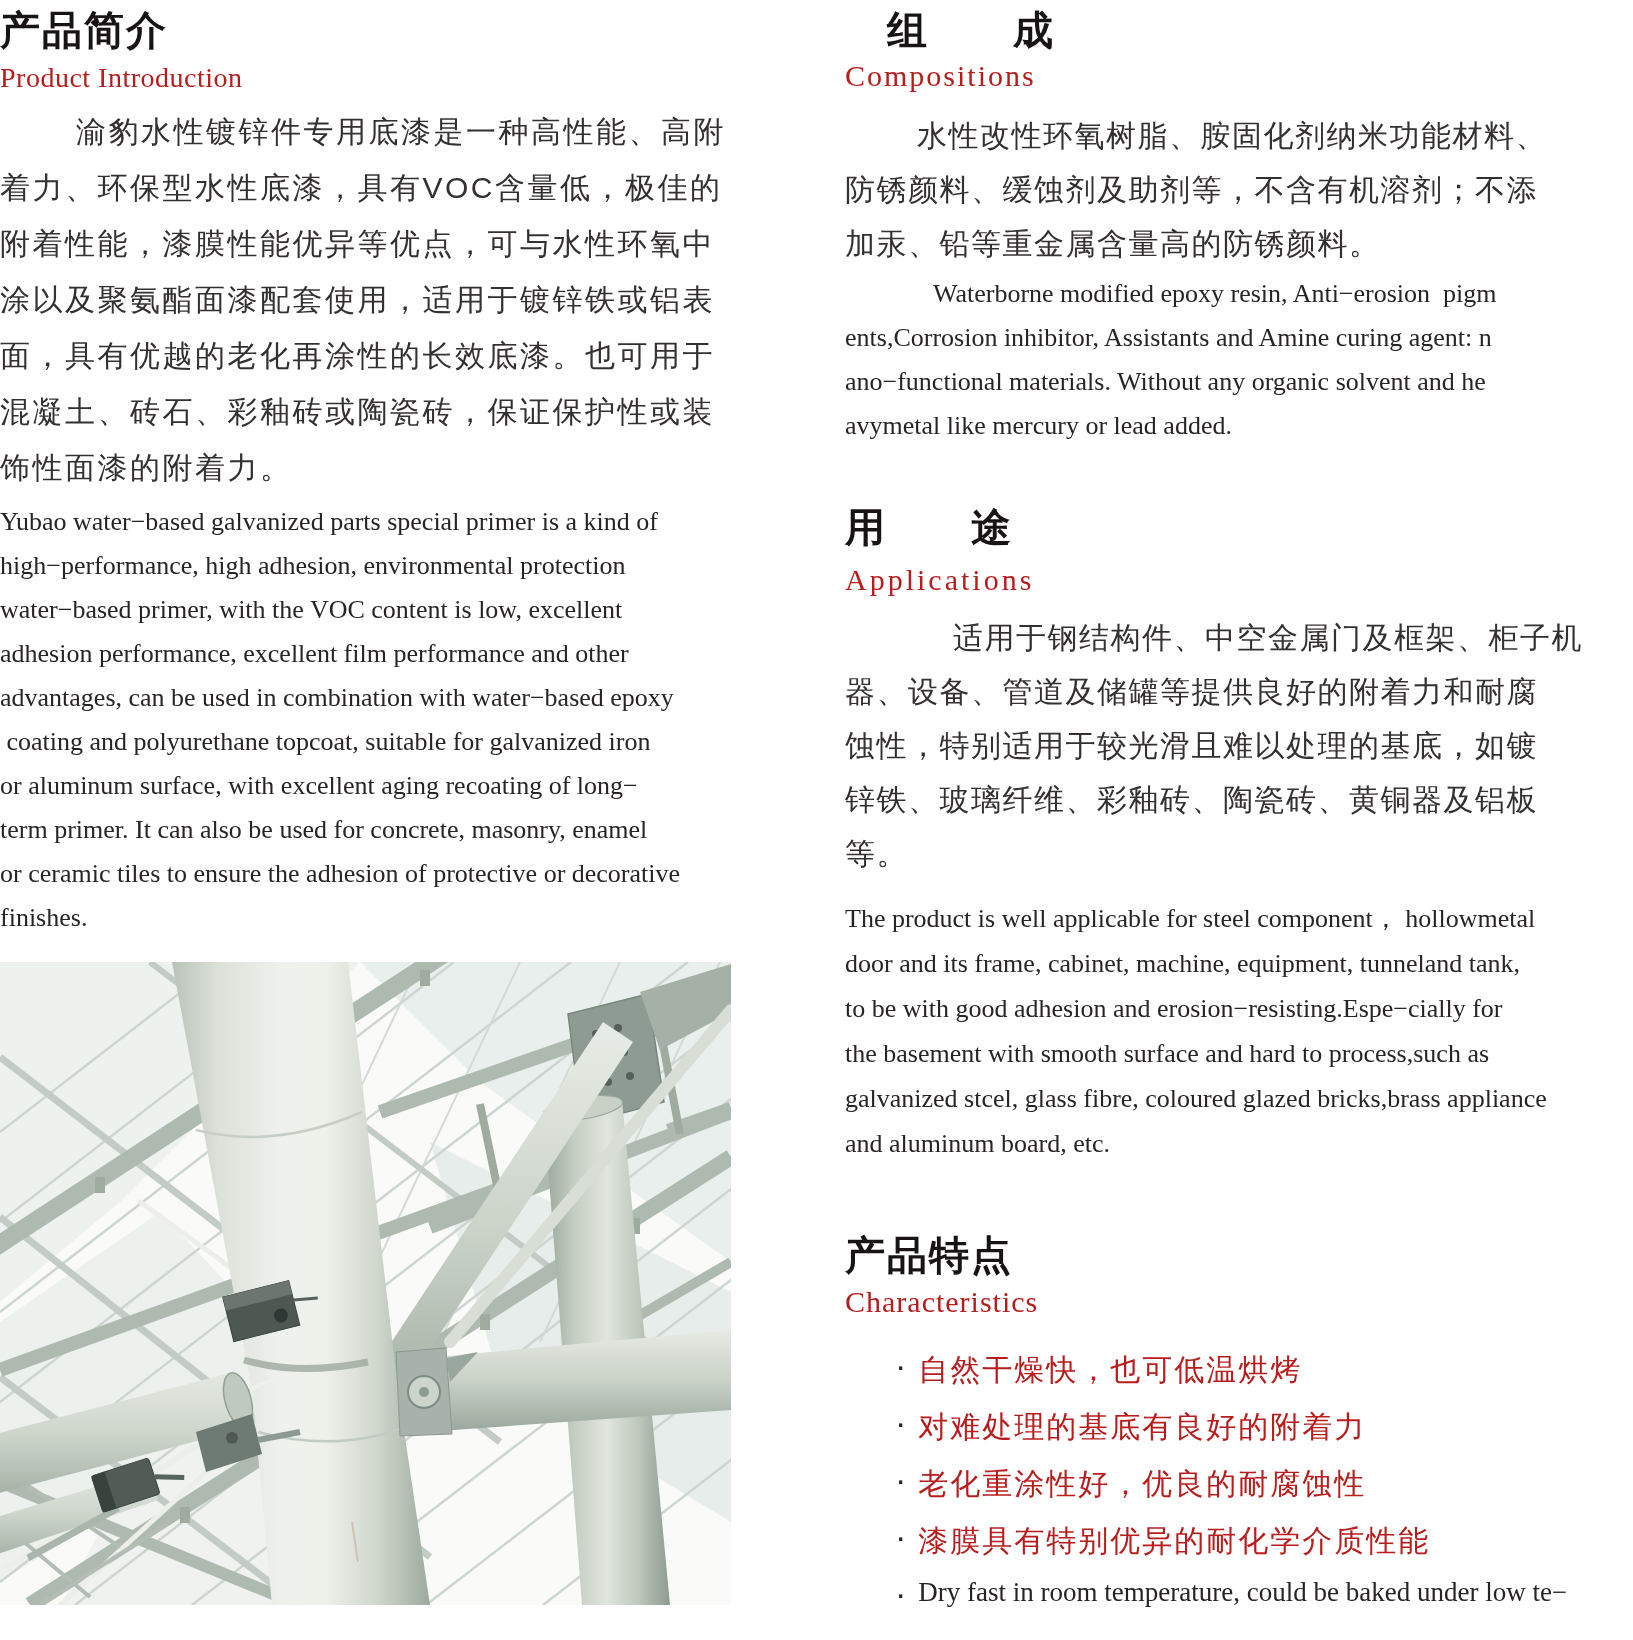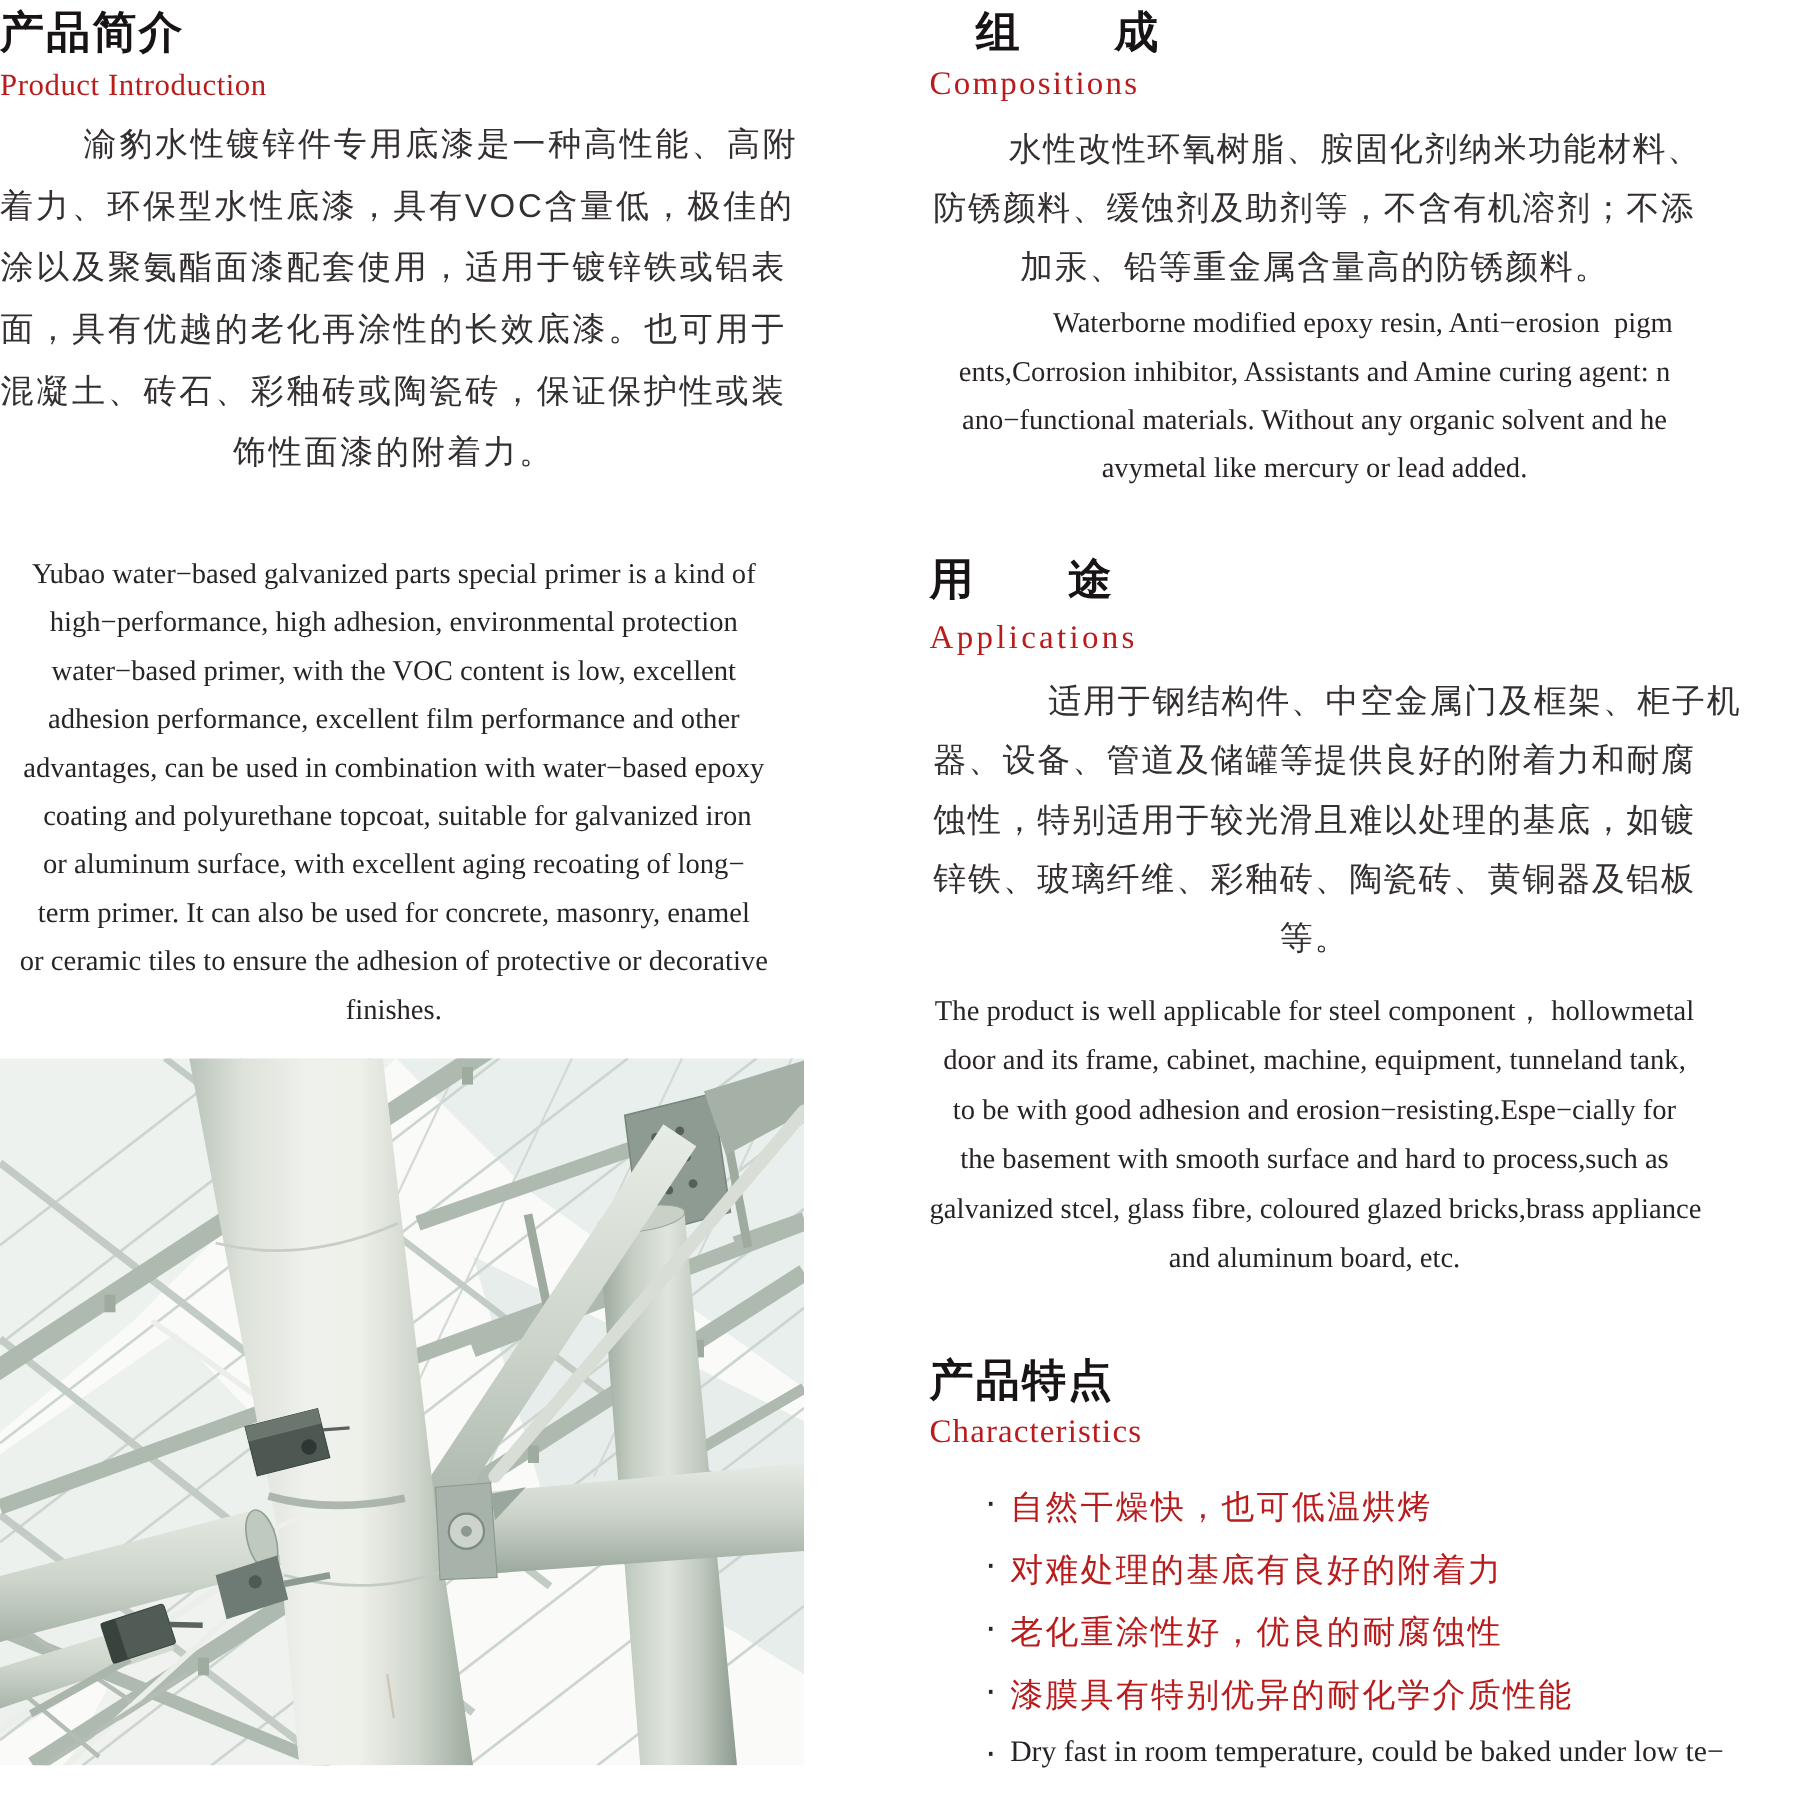--- a/index.html
+++ b/index.html
@@ -5,21 +5,21 @@
   html,body{margin:0;padding:0;background:#ffffff;}
   .page{position:relative;width:1633px;height:1640px;background:#ffffff;overflow:hidden;
         font-family:"Liberation Sans",sans-serif;color:#2a2627;}
   .abs{position:absolute;}
 
   
   .h-cjk{font-weight:700;color:#181415;font-size:40px;line-height:48px;letter-spacing:2px;white-space:pre;}
   .h-sub{font-family:"Liberation Serif",serif;font-weight:400;color:#b91c1c;font-size:30px;line-height:40px;letter-spacing:2px;white-space:pre;}
 
   
-  .para .line{white-space:pre;text-align:center;}
+  .para .line{white-space:pre;}
   .zh-para{font-size:30px;letter-spacing:2.5px;color:#343031;font-weight:400;}
   .en-para{font-family:"Liberation Serif",serif;font-size:26px;color:#282425;}
 
   #l-h1{left:0;top:6px;}
   #l-sub{left:0;top:58px;font-size:28px;letter-spacing:.5px;}
   #l-zh{left:0;top:104px;line-height:56px;width:716px;}
   #l-zh .line:first-child{padding-left:76px;}
   #l-en{left:0;top:500px;line-height:44px;width:716px;}
 
   #photo{left:0;top:962px;width:731px;height:643px;overflow:hidden;}
@@ -48,20 +48,21 @@
 </head>
 <body>
 
 <div class="page">
 
   <div class="abs h-cjk" id="l-h1">产品简介</div>
   <div class="abs h-sub" id="l-sub">Product Introduction</div>
   <div class="abs para zh-para" id="l-zh">
       <div class="line">渝豹水性镀锌件专用底漆是一种高性能、高附</div>
       <div class="line">着力、环保型水性底漆，具有VOC含量低，极佳的</div>
+      <div class="line">附着性能，漆膜性能优异等优点，可与水性环氧中</div>
       <div class="line">涂以及聚氨酯面漆配套使用，适用于镀锌铁或铝表</div>
       <div class="line">面，具有优越的老化再涂性的长效底漆。也可用于</div>
       <div class="line">混凝土、砖石、彩釉砖或陶瓷砖，保证保护性或装</div>
       <div class="line">饰性面漆的附着力。</div>
     </div>
   <div class="abs para en-para" id="l-en">
       <div class="line">Yubao water−based galvanized parts special primer is a kind of</div>
       <div class="line">high−performance, high adhesion, environmental protection</div>
       <div class="line">water−based primer, with the VOC content is low, excellent</div>
       <div class="line">adhesion performance, excellent film performance and other</div>

